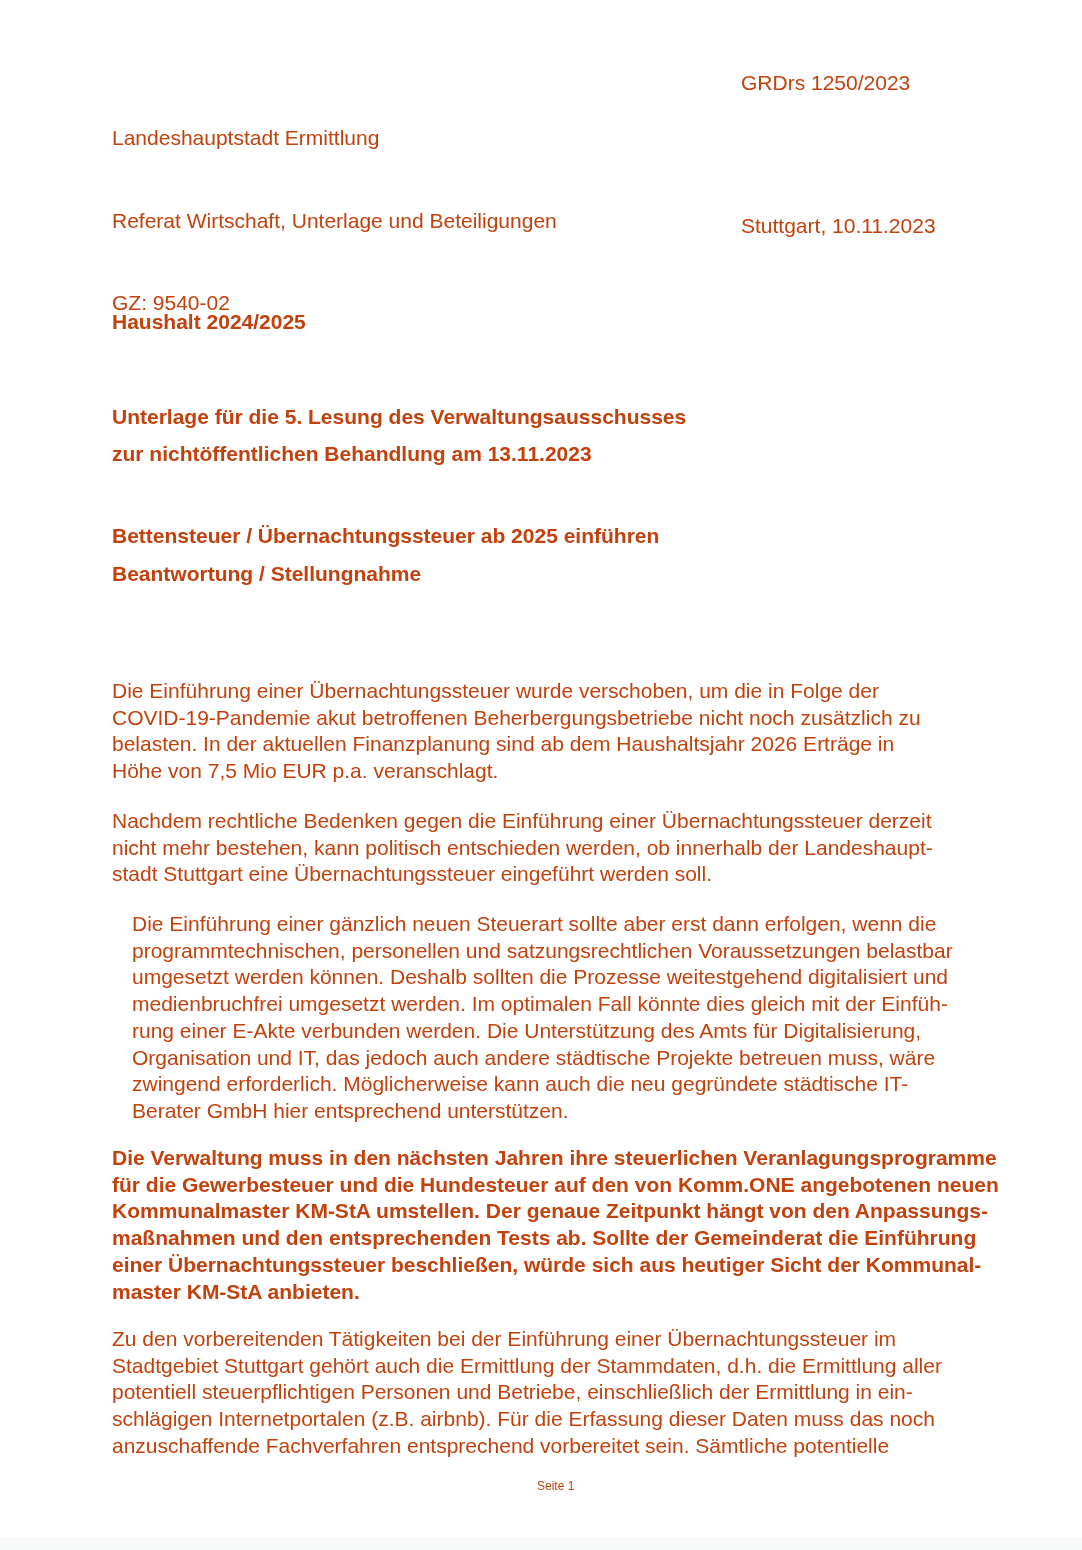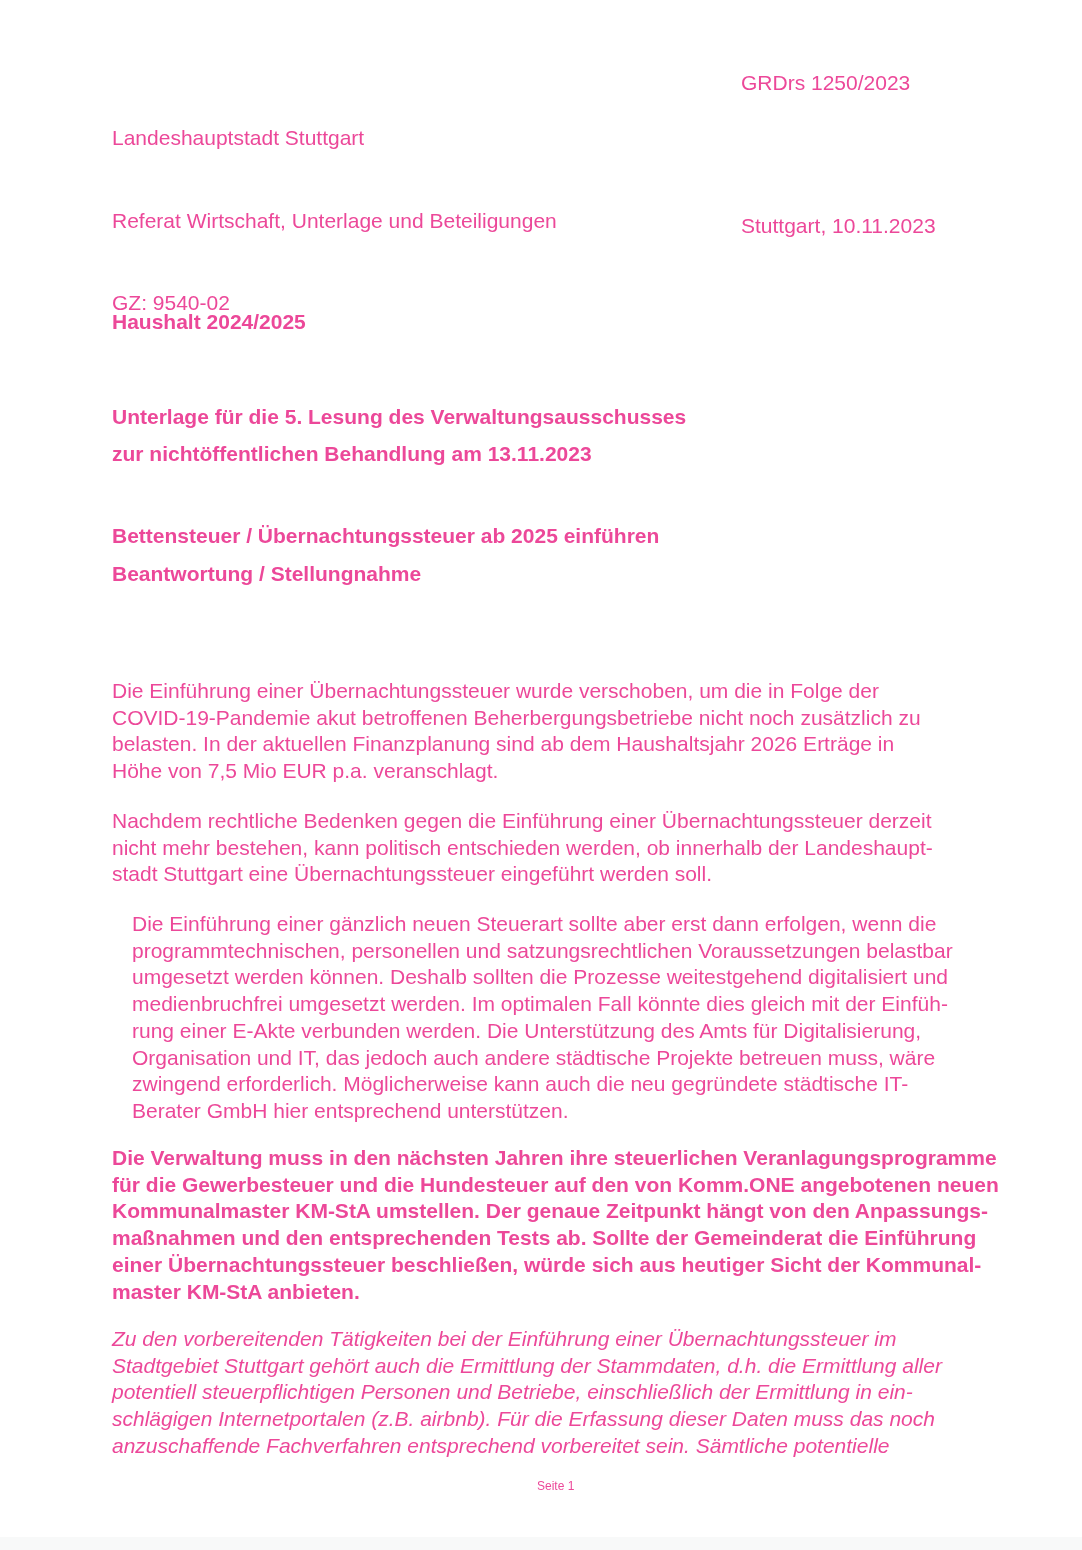--- a/index.html
+++ b/index.html
@@ -15,39 +15,39 @@
     color: #000000;
     font-family: "Liberation Sans", "DejaVu Sans", sans-serif;
     overflow: hidden;
   }
   .block {
     position: absolute;
     left: 112px;
     font-size: 21px;
     line-height: 27.5px;
     white-space: pre;
-    color: #ec4899;
+    color: #c2410c;
   }
   .sender      { top: 69px; }
   .reference   { left: 741px; top: 69px; }
   .place-date  { left: 741px; top: 212px; }
 
   .h { font-weight: bold; white-space: nowrap; }
   .h-budget    { top: 308px; }
   .h-session1  { top: 403px; }
   .h-session2  { top: 440px; }
   .h-subject   { top: 510px; margin-top: 12px; }
   .h-response  { top: 560px; }
 
   .para { line-height: 26.7px; white-space: pre; }
   .p0 { top: 678px;  }
   .p1 { top: 808px;  }
   .p2 { top: 911px; margin-left: 20px;  }
   .p3 { top: 1145px; font-weight: bold; }
-  .p4 { top: 1326px; font-style: italic; }
+  .p4 { top: 1326px; }
 
   .footer {
     left: 537px;
     top: 1476px;
     font-size: 12px;
     line-height: 20px;
   }
   .page-gap {
     position: absolute;
     left: 0;
@@ -56,21 +56,21 @@
     height: 13px;
     background: #f8f9f9;
   }
 </style>
 </head>
 <body>
 
 <div class="page">
 
   <div class="block sender">
-    <div>Landeshauptstadt Stuttgart</div>
+    <div>Landeshauptstadt Ermittlung</div>
     <div>Referat Wirtschaft, Unterlage und Beteiligungen</div>
     <div>GZ: 9540-02</div>
   </div>
 
   <div class="block reference">GRDrs 1250/2023</div>
 
   <div class="block place-date">Stuttgart, 10.11.2023</div>
 
   <div class="block h h-budget">Haushalt 2024/2025</div>
 

